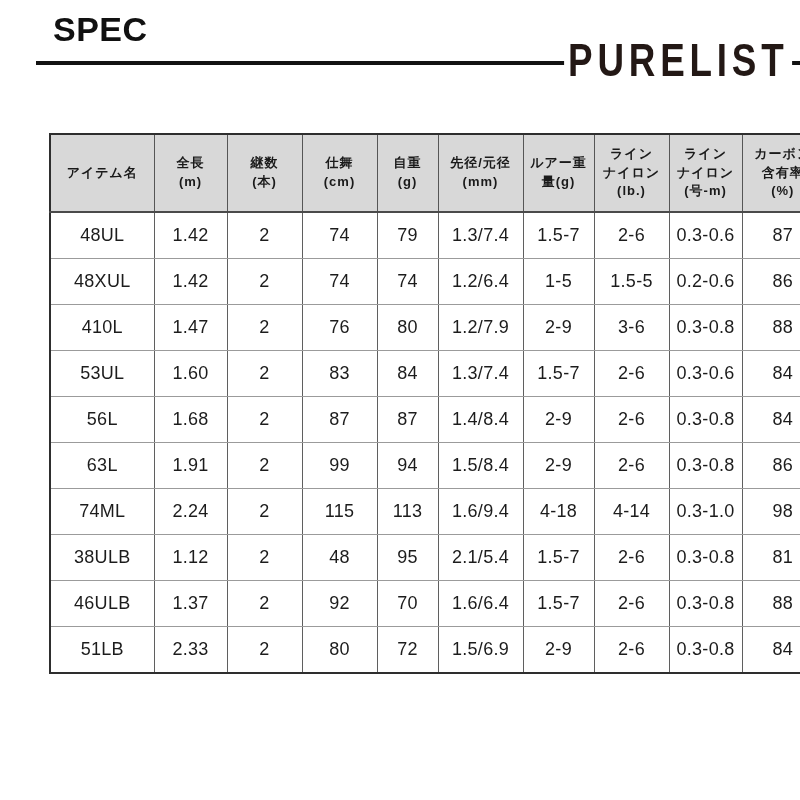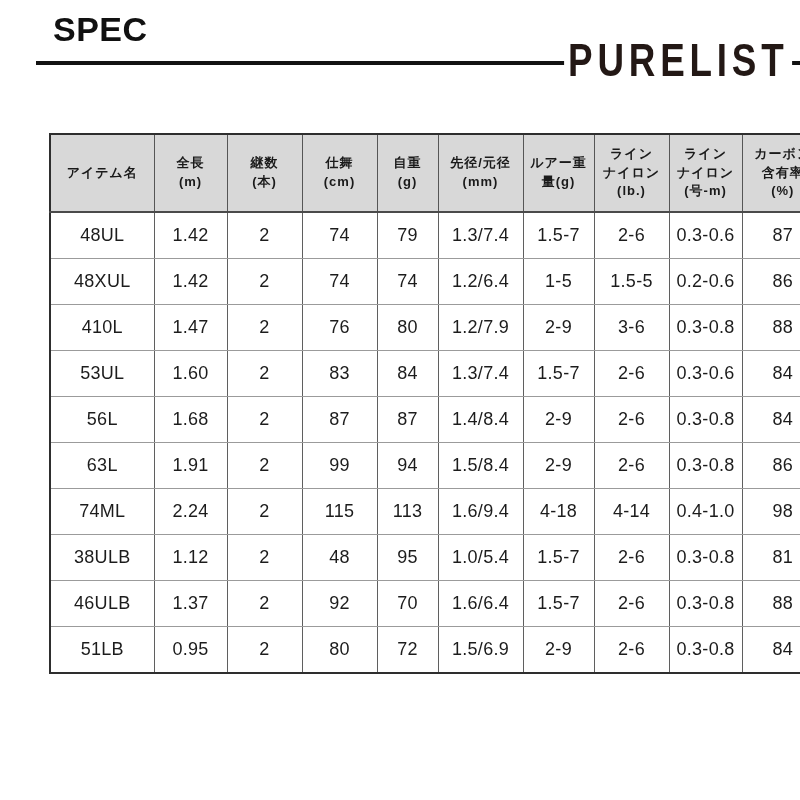--- a/index.html
+++ b/index.html
@@ -239,50 +239,50 @@
           </tr>
           <tr>
             <td>74ML</td>
             <td>2.24</td>
             <td>2</td>
             <td>115</td>
             <td>113</td>
             <td>1.6/9.4</td>
             <td>4-18</td>
             <td>4-14</td>
-            <td>0.4-1.0</td>
+            <td>0.3-1.0</td>
             <td>98</td>
           </tr>
           <tr>
             <td>38ULB</td>
             <td>1.12</td>
             <td>2</td>
             <td>48</td>
             <td>95</td>
-            <td>1.0/5.4</td>
+            <td>2.1/5.4</td>
             <td>1.5-7</td>
             <td>2-6</td>
             <td>0.3-0.8</td>
             <td>81</td>
           </tr>
           <tr>
             <td>46ULB</td>
             <td>1.37</td>
             <td>2</td>
             <td>92</td>
             <td>70</td>
             <td>1.6/6.4</td>
             <td>1.5-7</td>
             <td>2-6</td>
             <td>0.3-0.8</td>
             <td>88</td>
           </tr>
           <tr>
             <td>51LB</td>
-            <td>0.95</td>
+            <td>2.33</td>
             <td>2</td>
             <td>80</td>
             <td>72</td>
             <td>1.5/6.9</td>
             <td>2-9</td>
             <td>2-6</td>
             <td>0.3-0.8</td>
             <td>84</td>
           </tr>
         </tbody>

